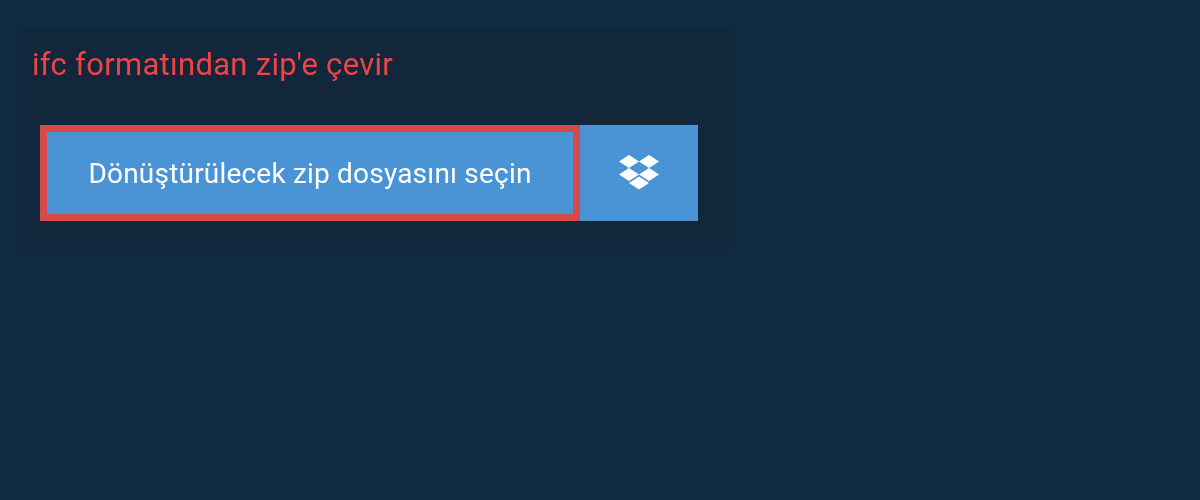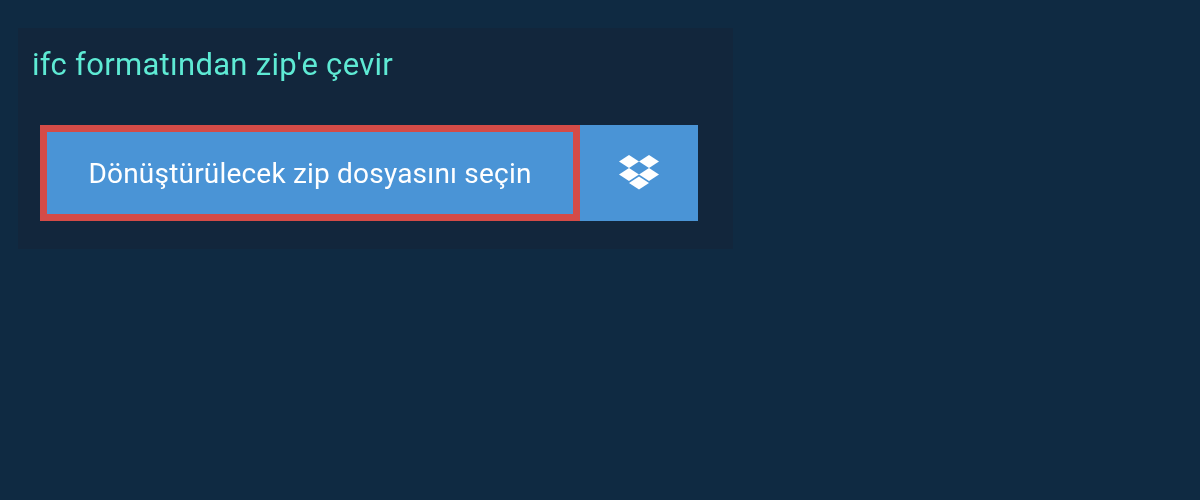--- a/index.html
+++ b/index.html
@@ -17,21 +17,21 @@
     .panel {
       position: absolute;
       left: 18px;
       top: 28px;
       width: 715px;
       background: #12263c;
     }
     .panel-title {
       display: inline-block;
       background: #12263c;
-      color: #5eead4;
+      color: #ef4444;
       font-size: 31px;
       font-weight: 400;
       padding: 18px 30px 18px 14px;
       letter-spacing: 0.3px;
     }
     .upload-row {
       display: flex;
       align-items: stretch;
       padding: 24px 22px 28px 22px;
     }

